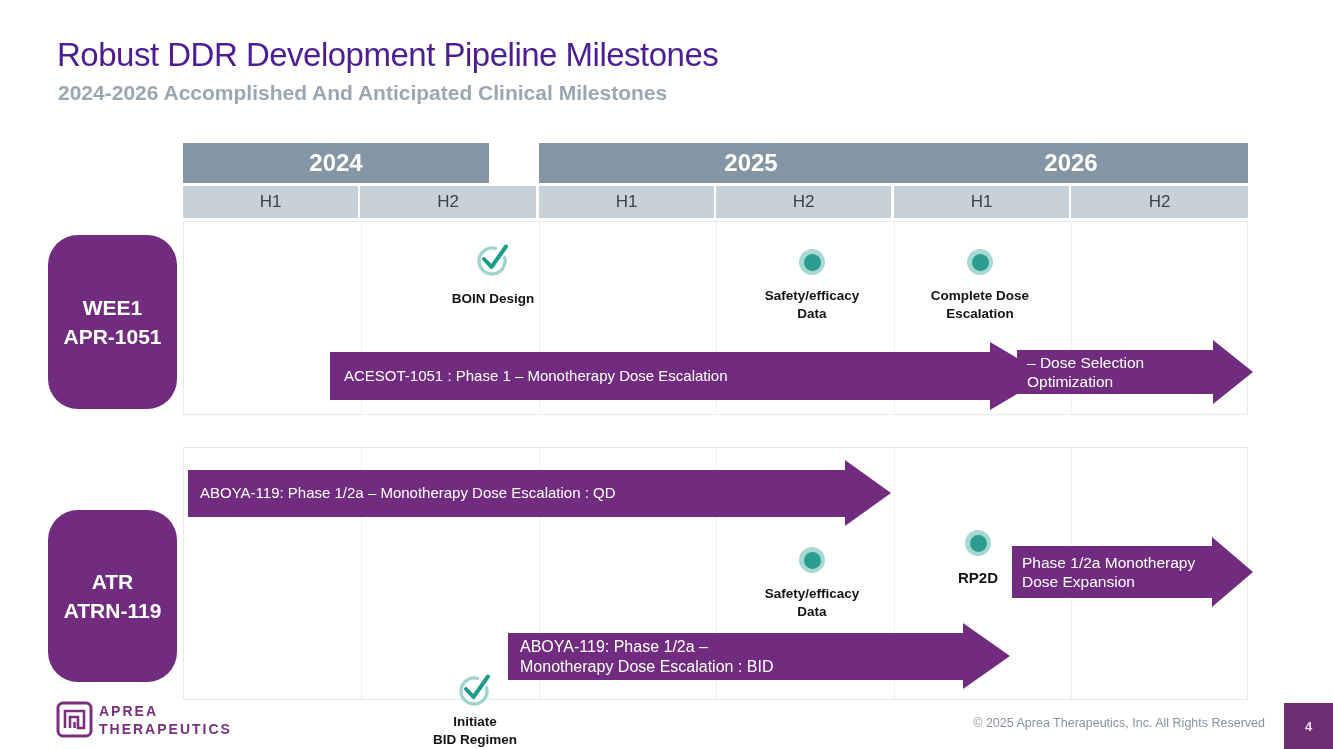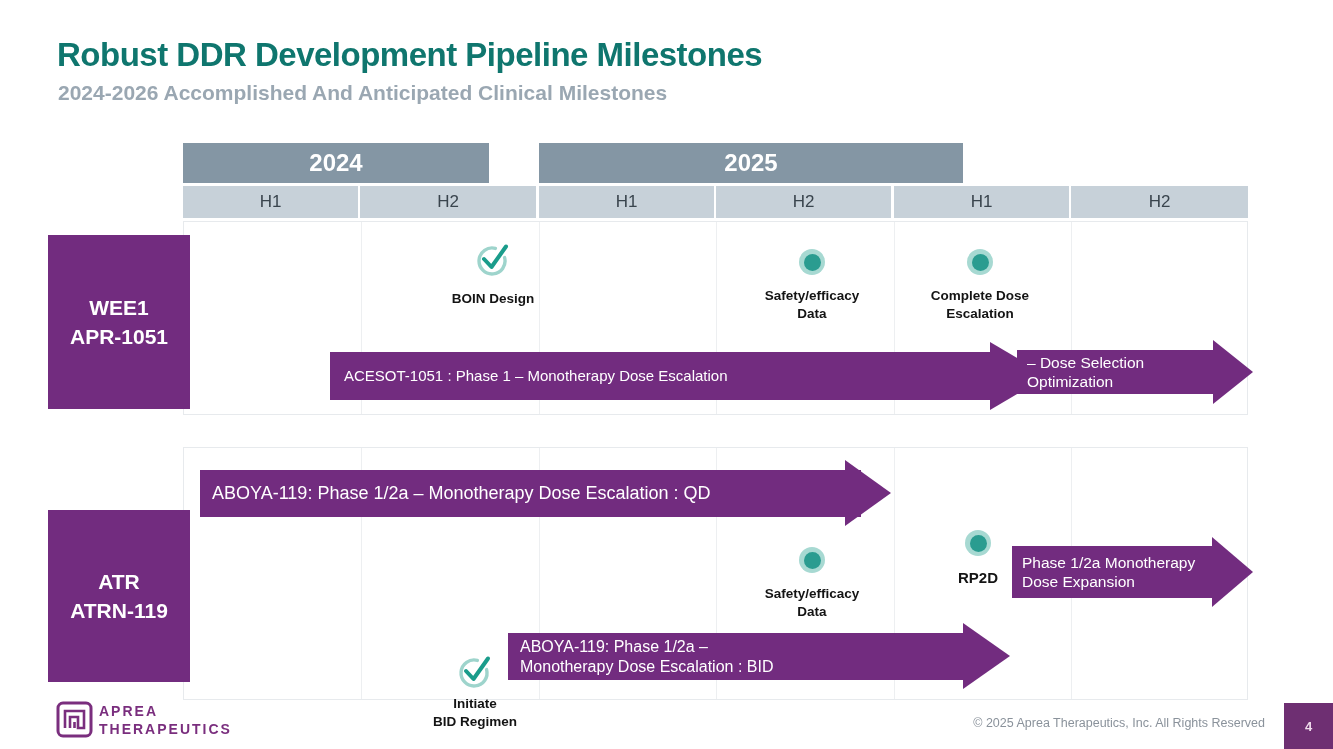--- a/index.html
+++ b/index.html
@@ -3,22 +3,22 @@
 <meta charset="utf-8">
 <style>
   * { margin:0; padding:0; box-sizing:border-box; }
   html,body { background:#ffffff; }
   body { font-family:"Liberation Sans","DejaVu Sans",sans-serif; }
   .slide {
     position:relative; width:1333px; height:749px; background:#ffffff; overflow:hidden;
   }
   
   .title {
-    position:absolute; left:57px; top:36px; font-size:33px; font-weight:bold;
-    color:#0f766e; letter-spacing:-0.5px;
+    position:absolute; left:57px; top:36px; font-size:33px; font-weight:normal;
+    color:#4c1d95; letter-spacing:-0.5px;
   }
   .subtitle {
     position:absolute; left:58px; top:81px; font-size:21px; font-weight:bold;
     color:#9AA7B2;
   }
   
   .year-cell {
     position:absolute; top:143px; height:40px; background:#8496A4;
     color:#ffffff; font-size:24px; font-weight:bold;
     display:flex; align-items:center; justify-content:center;
@@ -29,24 +29,25 @@
     display:flex; align-items:center; justify-content:center;
   }
   
   .grid-section {
     position:absolute; left:183px; width:1065px; background:#ffffff;
     border:1px solid #E7EAED;
   }
   .grid-sep { position:absolute; top:0; bottom:0; width:1px; background:#EDEFF1; }
   
   .program-box {
-    position:absolute; left:48px; width:142px; background:#722C7F;
+    position:absolute; left:48px; width:129px; background:#722C7F;
     color:#ffffff; font-weight:bold; font-size:21px; line-height:1.4;
     display:flex; flex-direction:column; justify-content:center;
     text-align:center;
+    border-radius:30px;
   }
   
   .milestone {
     position:absolute; width:150px; display:flex; flex-direction:column;
     align-items:center;
   }
   .icon-slot { height:40px; display:flex; align-items:center; justify-content:center; }
   .ms-label {
     margin-top:5px; font-size:13.5px; font-weight:bold; color:#141414;
     text-align:center; line-height:1.3;
@@ -86,20 +87,21 @@
 </head>
 <body>
 
 <div class="slide">
 
   <div class="title">Robust DDR Development Pipeline Milestones</div>
   <div class="subtitle">2024-2026 Accomplished And Anticipated Clinical Milestones</div>
 
   <div class="year-cell" style="left:183px;width:306px;">2024</div>
   <div class="year-cell" style="left:539px;width:424px;">2025</div>
+  <div class="year-cell" style="left:894px;width:354px;">2026</div>
 
   <div class="half-cell" style="left:183px;width:175px;">H1</div>
   <div class="half-cell" style="left:360px;width:176px;">H2</div>
   <div class="half-cell" style="left:539px;width:175px;">H1</div>
   <div class="half-cell" style="left:716px;width:175px;">H2</div>
   <div class="half-cell" style="left:894px;width:175px;">H1</div>
   <div class="half-cell" style="left:1071px;width:177px;">H2</div>
 
   <div class="grid-section" style="top:221px;height:194px;">
     <div class="grid-sep" style="left:177px;"></div>
@@ -167,21 +169,21 @@
   </div>
   <div class="arrow-head" style="left:990px;top:342px;border-top-width:34px;border-bottom-width:34px;border-left-width:58px;"></div>
 
   <div class="arrow-body" style="left:1017px;top:350px;width:196px;height:44px;padding-left:10px;font-size:15.5px;">
     <span class="arrow-text">
       <span>– Dose Selection</span><br><span>Optimization</span>
     </span>
   </div>
   <div class="arrow-head" style="left:1213px;top:340px;border-top-width:32px;border-bottom-width:32px;border-left-width:40px;"></div>
 
-  <div class="arrow-body" style="left:200px;top:470px;width:661px;height:47px;padding-left:12px;font-size:18px;">
+  <div class="arrow-body" style="left:188px;top:470px;width:661px;height:47px;padding-left:12px;font-size:15px;">
     <span class="arrow-text">ABOYA-119: Phase 1/2a – Monotherapy Dose Escalation : QD</span>
   </div>
   <div class="arrow-head" style="left:845px;top:460px;border-top-width:33px;border-bottom-width:33px;border-left-width:46px;"></div>
 
   <div class="arrow-body" style="left:1012px;top:546px;width:200px;height:52px;padding-left:10px;font-size:15.5px;">
     <span class="arrow-text">
       <span>Phase 1/2a  Monotherapy</span><br><span>Dose Expansion</span>
     </span>
   </div>
   <div class="arrow-head" style="left:1212px;top:537px;border-top-width:35px;border-bottom-width:35px;border-left-width:41px;"></div>
@@ -208,21 +210,21 @@
     <div class="icon-slot">
       <span class="dot-halo">
           <span class="dot-core"></span>
         </span>
     </div>
     <div class="ms-label" style="font-size:15px;">
       <span>RP2D</span>
     </div>
   </div>
 
-  <div class="milestone" style="left:400px;top:650px;">
+  <div class="milestone" style="left:400px;top:668px;">
     <div class="icon-slot">
       <svg width="40" height="40" viewBox="0 0 40 40">
         <path d="M31.6 19.6 A13 13 0 1 1 22.4 10.4" fill="none" stroke="#9ED4CC" stroke-width="3.4" stroke-linecap="round"></path>
         <path d="M11 21 L18.5 29 L33 8.5" fill="none" stroke="#1A9C8B" stroke-width="4" stroke-linecap="round" stroke-linejoin="round"></path>
       </svg>
     </div>
     <div class="ms-label">
       <span>Initiate</span><br><span>BID Regimen</span>
     </div>
   </div>

